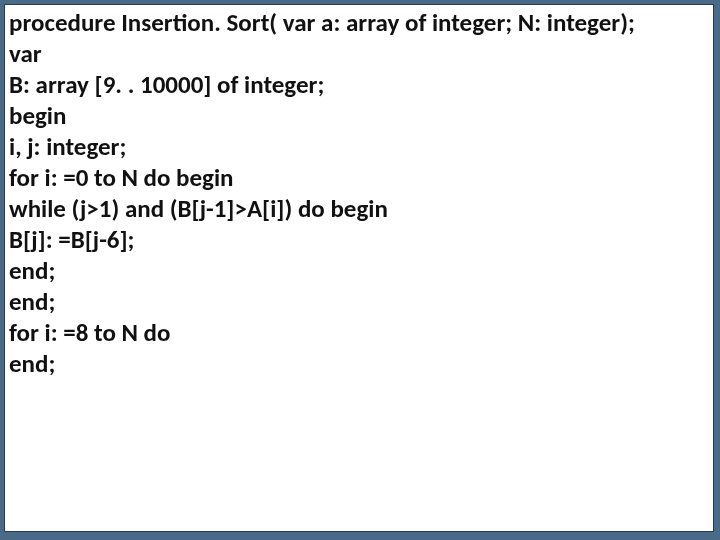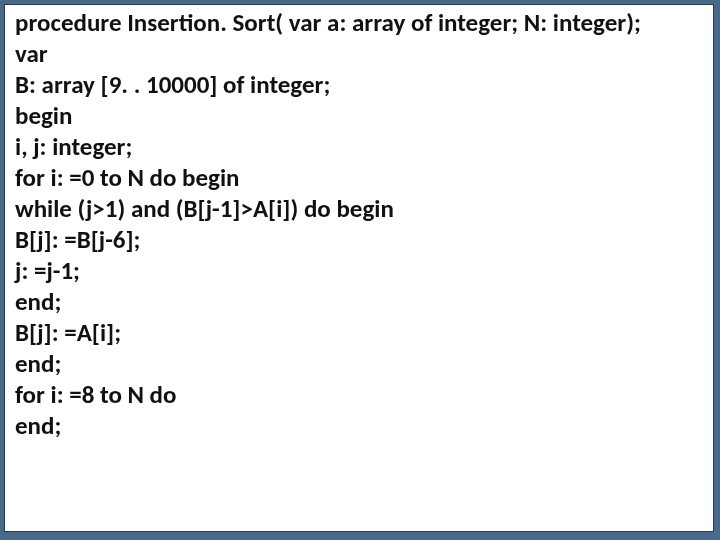--- a/index.html
+++ b/index.html
@@ -9,21 +9,21 @@
     height: 540px;
     overflow: hidden;
   }
   body {
     background: #4a6a8a;
   }
   .code-box {
     margin: 4px 6px 0 4px;
     background: #ffffff;
     border: 1px solid #2a3a4a;
-    padding: 2px 6px 0 10px;
+    padding: 2px 6px 0 4px;
     height: 528px;
     box-sizing: border-box;
     overflow: hidden;
   }
   .code-line {
     font-family: Calibri, "Segoe UI", Arial, sans-serif;
     font-weight: 700;
     font-size: 25px;
     line-height: 31px;
     color: #111;
@@ -36,19 +36,17 @@
 
 <div class="code-box">
   <div class="code-line">procedure Insertion. Sort( var a: array of integer; N: integer);</div>
   <div class="code-line">var</div>
   <div class="code-line">B: array [9. . 10000] of integer;</div>
   <div class="code-line">begin</div>
   <div class="code-line">i, j: integer;</div>
   <div class="code-line">for i: =0 to N do begin</div>
   <div class="code-line">while (j&gt;1) and (B[j-1]&gt;A[i]) do begin</div>
   <div class="code-line">B[j]: =B[j-6];</div>
-  <div class="code-line">j: =j-1;</div>
   <div class="code-line">end;</div>
-  <div class="code-line">B[j]: =A[i];</div>
   <div class="code-line">end;</div>
   <div class="code-line">for i: =8 to N do</div>
   <div class="code-line">end;</div>
 </div>
 
 </body></html>

